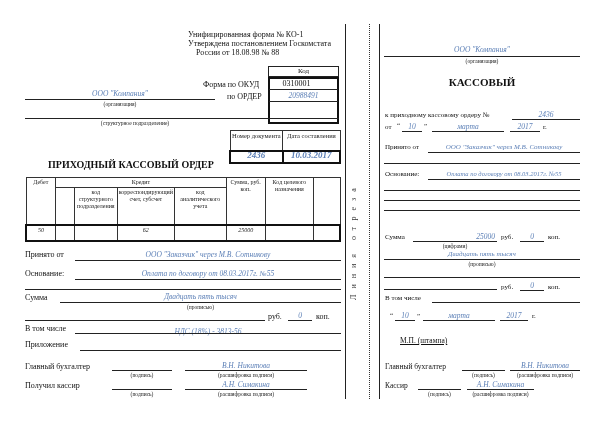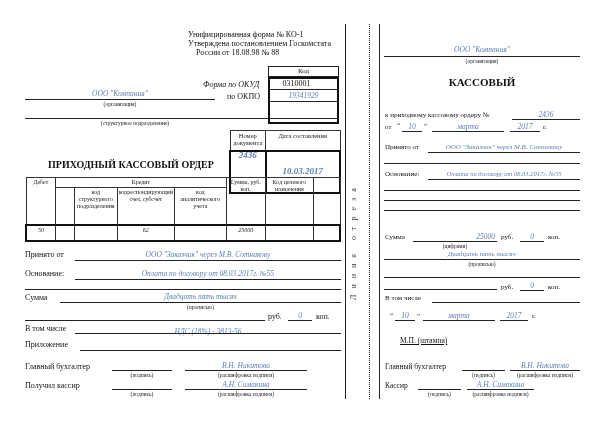--- a/index.html
+++ b/index.html
@@ -28,40 +28,40 @@
 <div class="abs t" style="left:188px;top:39px;">Утверждена постановлением Госкомстата</div>
 <div class="abs t" style="left:188px;top:48px;padding-left:8px;">России от 18.08.98 № 88</div>
 
 <div class="box" style="left:268px;top:66px;width:71px;height:11px;">
   <div class="t center" style="font-size:7px;line-height:9px;">Код</div>
 </div>
 <div class="box thick" style="left:268px;top:77px;width:71px;height:47px;"></div>
 <div class="line" style="left:269px;top:89px;width:69px;"></div>
 <div class="line" style="left:269px;top:101px;width:69px;"></div>
 <div class="abs t center" style="left:268px;top:79px;width:57px;">0310001</div>
-<div class="abs hand center" style="left:268px;top:91px;width:71px;">19341929</div>
-<div class="abs t" style="left:203px;top:80px;font-style:italic;">Форма по ОКУД</div>
-<div class="abs t" style="left:227px;top:92px;">по ОКПО</div>
+<div class="abs hand center" style="left:268px;top:91px;width:71px;">20988491</div>
+<div class="abs t" style="left:203px;top:80px;">Форма по ОКУД</div>
+<div class="abs t" style="left:227px;top:92px;">по ОРДЕР</div>
 
 <div class="abs hand center" style="left:25px;top:89px;width:190px;">ООО "Компания"</div>
 <div class="line" style="left:25px;top:99px;width:190px;"></div>
 <div class="abs tiny center" style="left:25px;top:101px;width:190px;">(организация)</div>
 <div class="line" style="left:25px;top:118px;width:314px;"></div>
 <div class="abs tiny center" style="left:25px;top:120px;width:220px;">(структурное подразделение)</div>
 
 <div class="abs bold" style="left:48px;top:159px;font-size:10px;white-space:nowrap;">ПРИХОДНЫЙ КАССОВЫЙ ОРДЕР</div>
 <table class="grid" style="left:229px;top:130px;width:112px;">
   <tbody>
       <tr>
         <td style="width:52px;height:17px;font-size:6.5px;">Номер документа</td>
       <td style="width:56px;font-size:6.5px;">Дата составления</td>
       </tr>
   <tr>
         <td style="border:2px solid #111;height:10px;padding:0;"><span class="hand bold" style="font-size:9px;">2436</span></td>
-      <td style="border:2px solid #111;padding:16px;text-align:right;"><span class="hand bold" style="font-size:9px;">10.03.2017</span></td>
+      <td style="border:2px solid #111;padding:0;"><span class="hand bold" style="font-size:9px;">10.03.2017</span></td>
       </tr>
 </tbody>
   </table>
 
 <table class="grid" style="left:25px;top:177px;width:316px;">
   <tbody>
       <tr>
     <td rowspan="2" style="width:28px;">Дебет</td>
     <td colspan="4">Кредит</td>
     <td rowspan="2" style="width:38px;">Сумма, руб. коп.</td>

